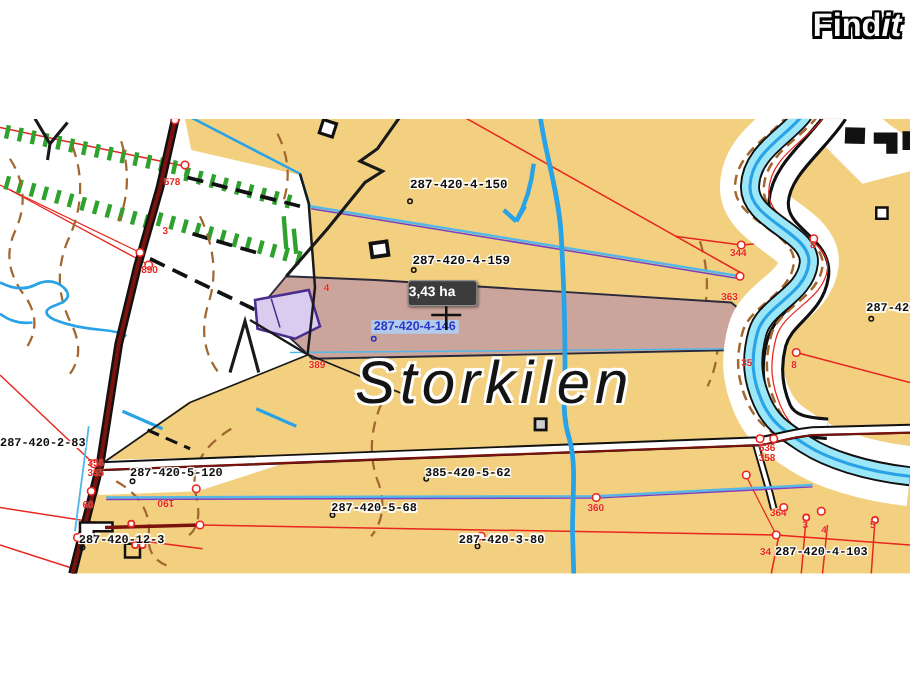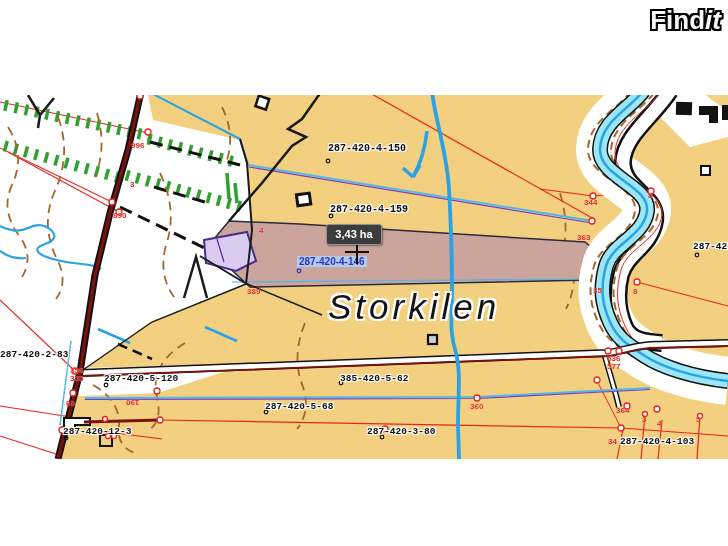--- a/index.html
+++ b/index.html
@@ -16,25 +16,25 @@
   #map svg{position:absolute;left:0;top:0;}
   .lbl{position:absolute;font-size:9.5px;font-weight:bold;color:#0d0d0d;white-space:nowrap;
        text-shadow:-1px -1px 0 #fff,1px -1px 0 #fff,-1px 1px 0 #fff,1px 1px 0 #fff,0 0 2px #fff;font-family:Liberation Mono, monospace;}
   .lbl.lg{font-size:10px;}
   .tick{position:absolute;font-size:8px;font-weight:bold;color:#E8251F;white-space:nowrap;
         text-shadow:0 0 1px rgba(255,255,255,.7);}
   .tick.flip{transform:rotate(180deg);}
   .sel{position:absolute;font-size:10px;font-weight:bold;color:#2B35C8;background:#B3CBEA;
        padding:0 2px;white-space:nowrap;}
   .tip{position:absolute;width:54px;height:19px;background:#3C3C3C;border:1px solid #8f8f8f;
-       border-radius:3px;color:#fff;font-size:11px;font-weight:bold;text-align:center;
+       border-radius:3px;color:#fff;font-size:11px;font-weight:bold;text-align:left;
        line-height:19px;box-shadow:1px 1px 2px rgba(0,0,0,.4);}
-  .place{position:absolute;font-style:italic;font-size:35px;letter-spacing:4px;color:#141414;
+  .place{position:absolute;font-style:italic;font-size:48px;letter-spacing:4px;color:#141414;
          line-height:50px;white-space:nowrap;
-         text-shadow:-2px -2px 0 #fff,2px -2px 0 #fff,-2px 2px 0 #fff,2px 2px 0 #fff,0 0 3px #fff;margin-left:44px;}
+         text-shadow:-2px -2px 0 #fff,2px -2px 0 #fff,-2px 2px 0 #fff,2px 2px 0 #fff,0 0 3px #fff;}
   .ch{position:absolute;background:#111;}
 </style>
 </head>
 <body>
 
 <div id="page">
 
   <div id="logo"><span>Find</span><span class="it">it</span></div>
 
   <div id="map">
@@ -240,35 +240,35 @@
 
   <div class="sel" style="left:297px;top:161px">287-420-4-146</div>
 
   <div class="ch" style="left:345px;top:156px;width:24px;height:2.2px"></div>
   <div class="ch" style="left:356px;top:145px;width:2.2px;height:24px"></div>
 
   <div class="tip" style="left:326px;top:129px">3,43 ha</div>
 
   <div class="tick" style="left:130px;top:85px">3</div>
   <div class="tick" style="left:113px;top:116px">890</div>
-  <div class="tick" style="left:131px;top:46px">996</div>
+  <div class="tick" style="left:131px;top:46px">578</div>
   <div class="tick" style="left:259px;top:131px">4</div>
   <div class="tick" style="left:247px;top:192px">389</div>
   <div class="tick" style="left:70px;top:271px">356</div>
   <div class="tick" style="left:70px;top:279px">355</div>
   <div class="tick" style="left:66px;top:304px">60</div>
   <div class="tick flip" style="left:126px;top:303px">190</div>
   <div class="tick" style="left:470px;top:307px">360</div>
   <div class="tick" style="left:584px;top:103px">344</div>
   <div class="tick" style="left:648px;top:96px">8</div>
   <div class="tick" style="left:577px;top:138px">363</div>
   <div class="tick" style="left:593px;top:191px">35</div>
   <div class="tick" style="left:633px;top:192px">8</div>
   <div class="tick" style="left:607px;top:259px">536</div>
-  <div class="tick" style="left:607px;top:267px">577</div>
+  <div class="tick" style="left:607px;top:267px">358</div>
   <div class="tick" style="left:616px;top:311px">364</div>
   <div class="tick" style="left:642px;top:320px">3</div>
   <div class="tick" style="left:657px;top:324px">4</div>
   <div class="tick" style="left:696px;top:320px">5</div>
   <div class="tick" style="left:608px;top:342px">34</div>
 
   </div>
 </div>
 
 </body></html>

